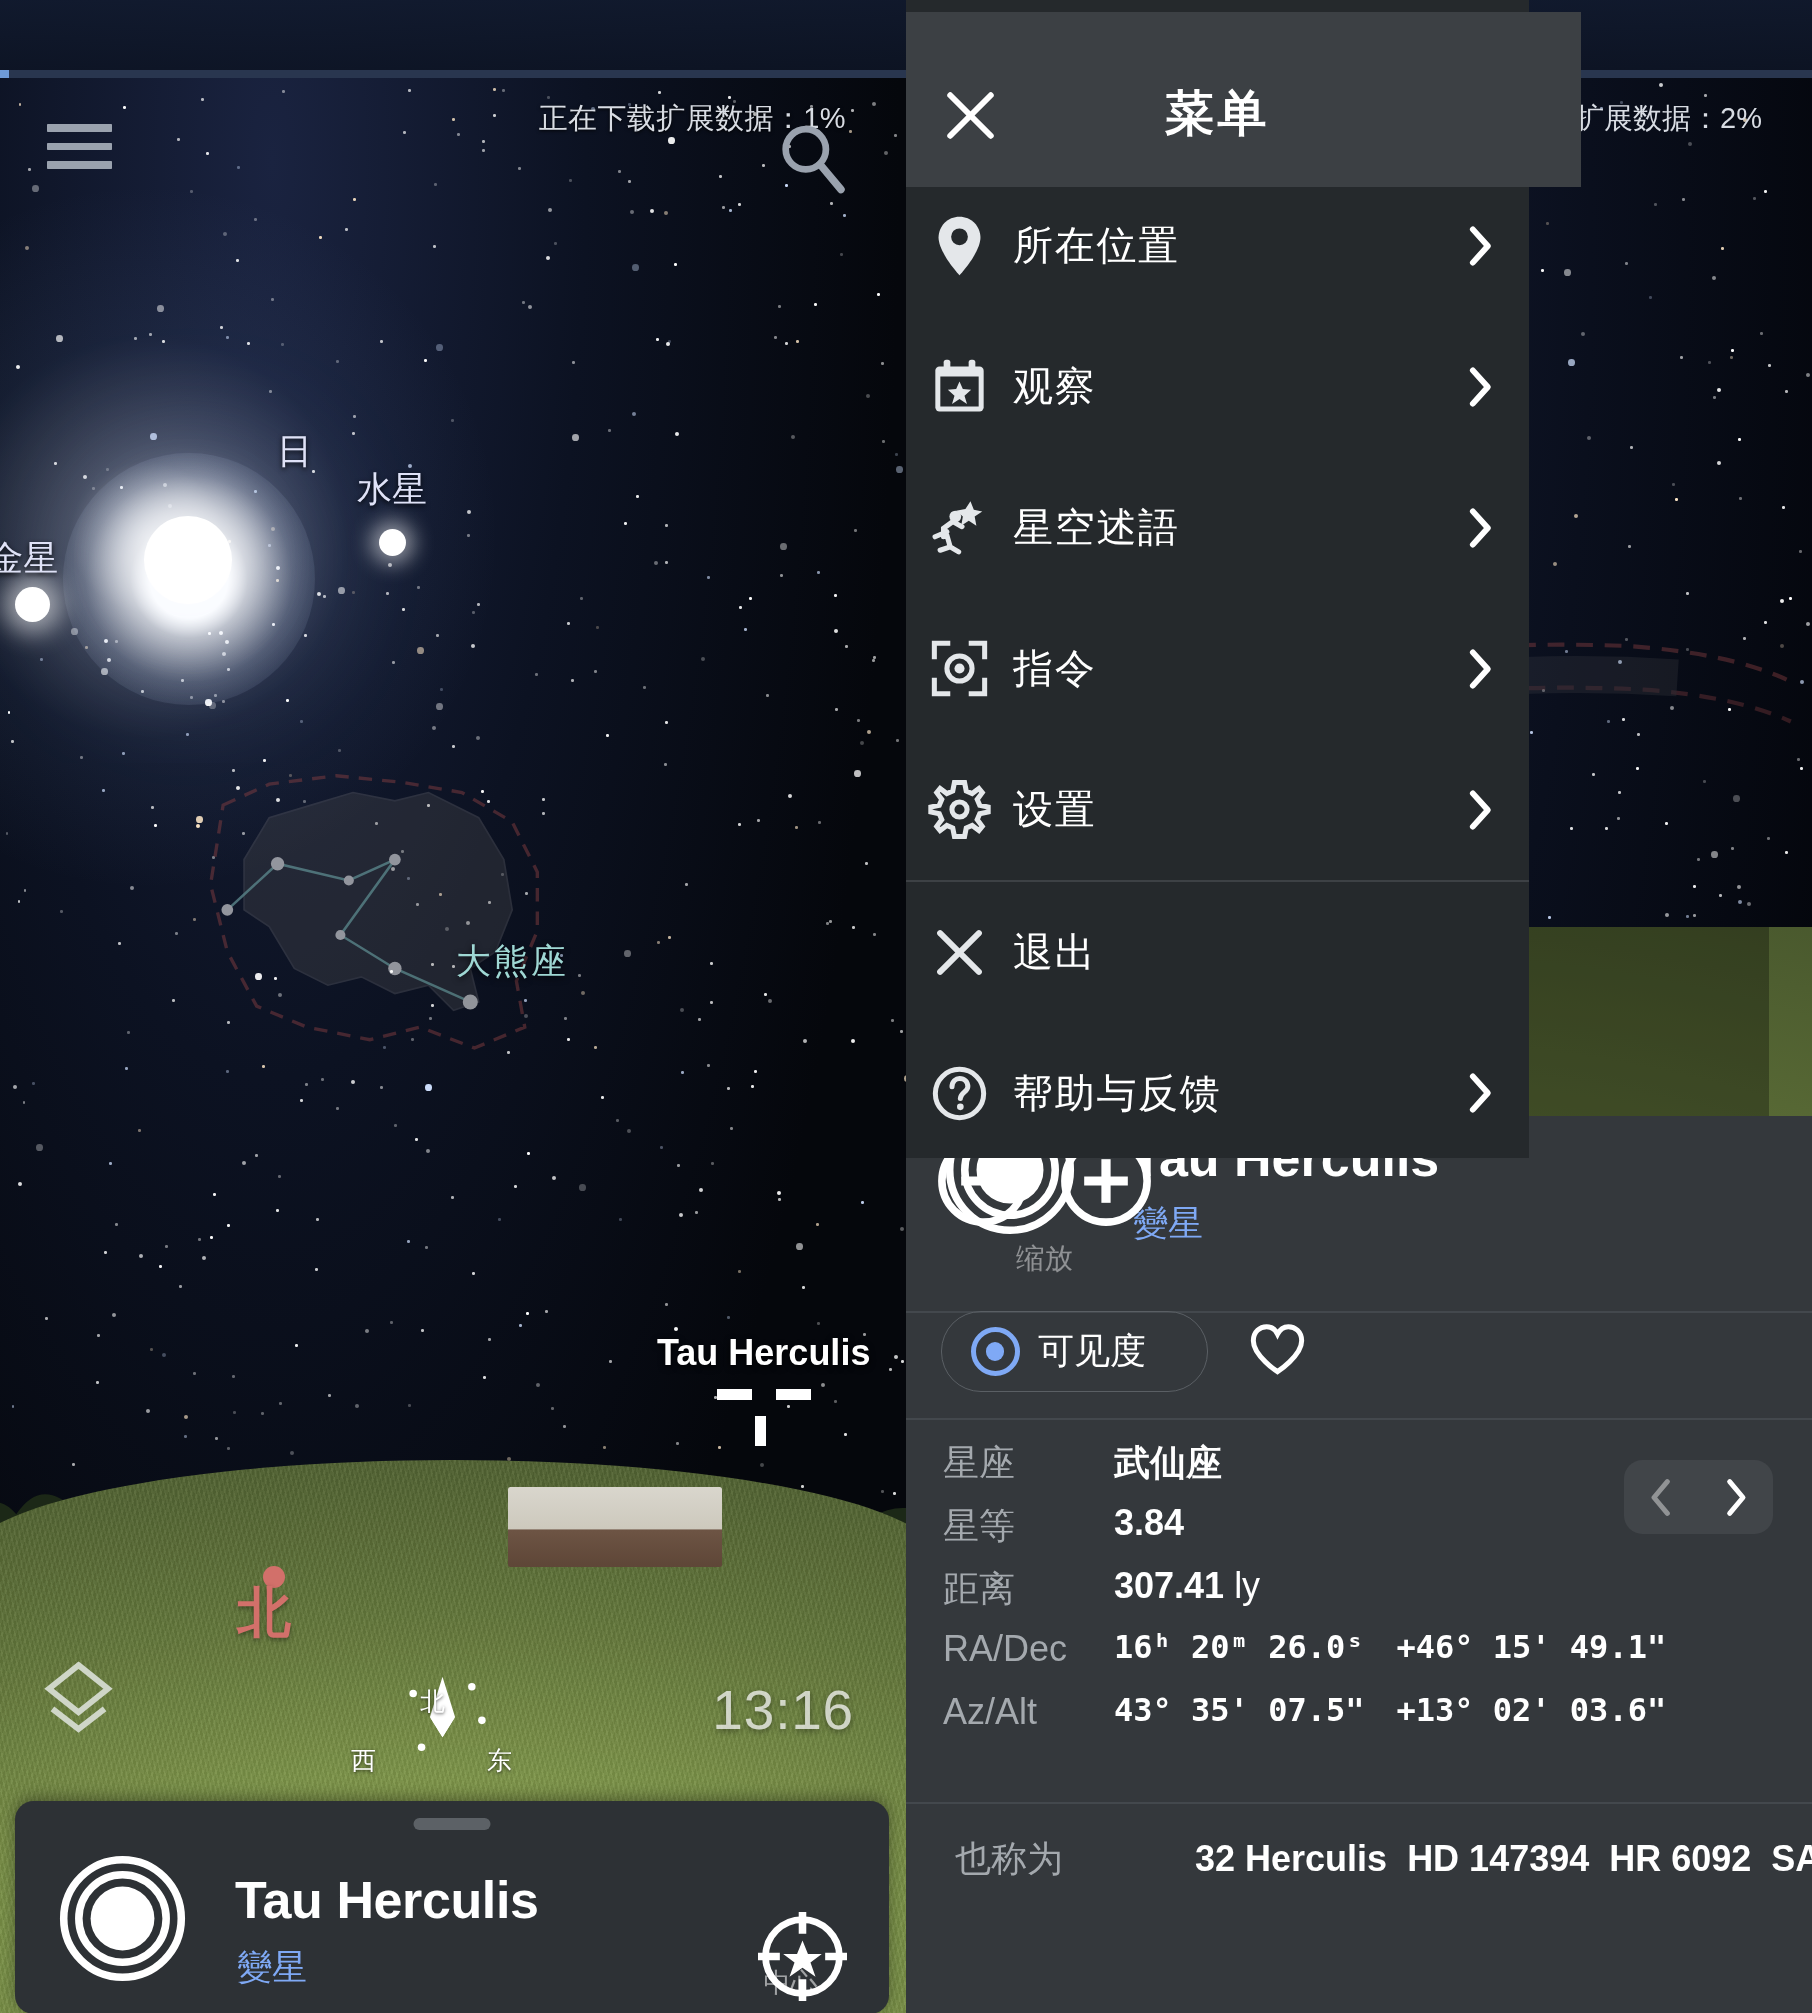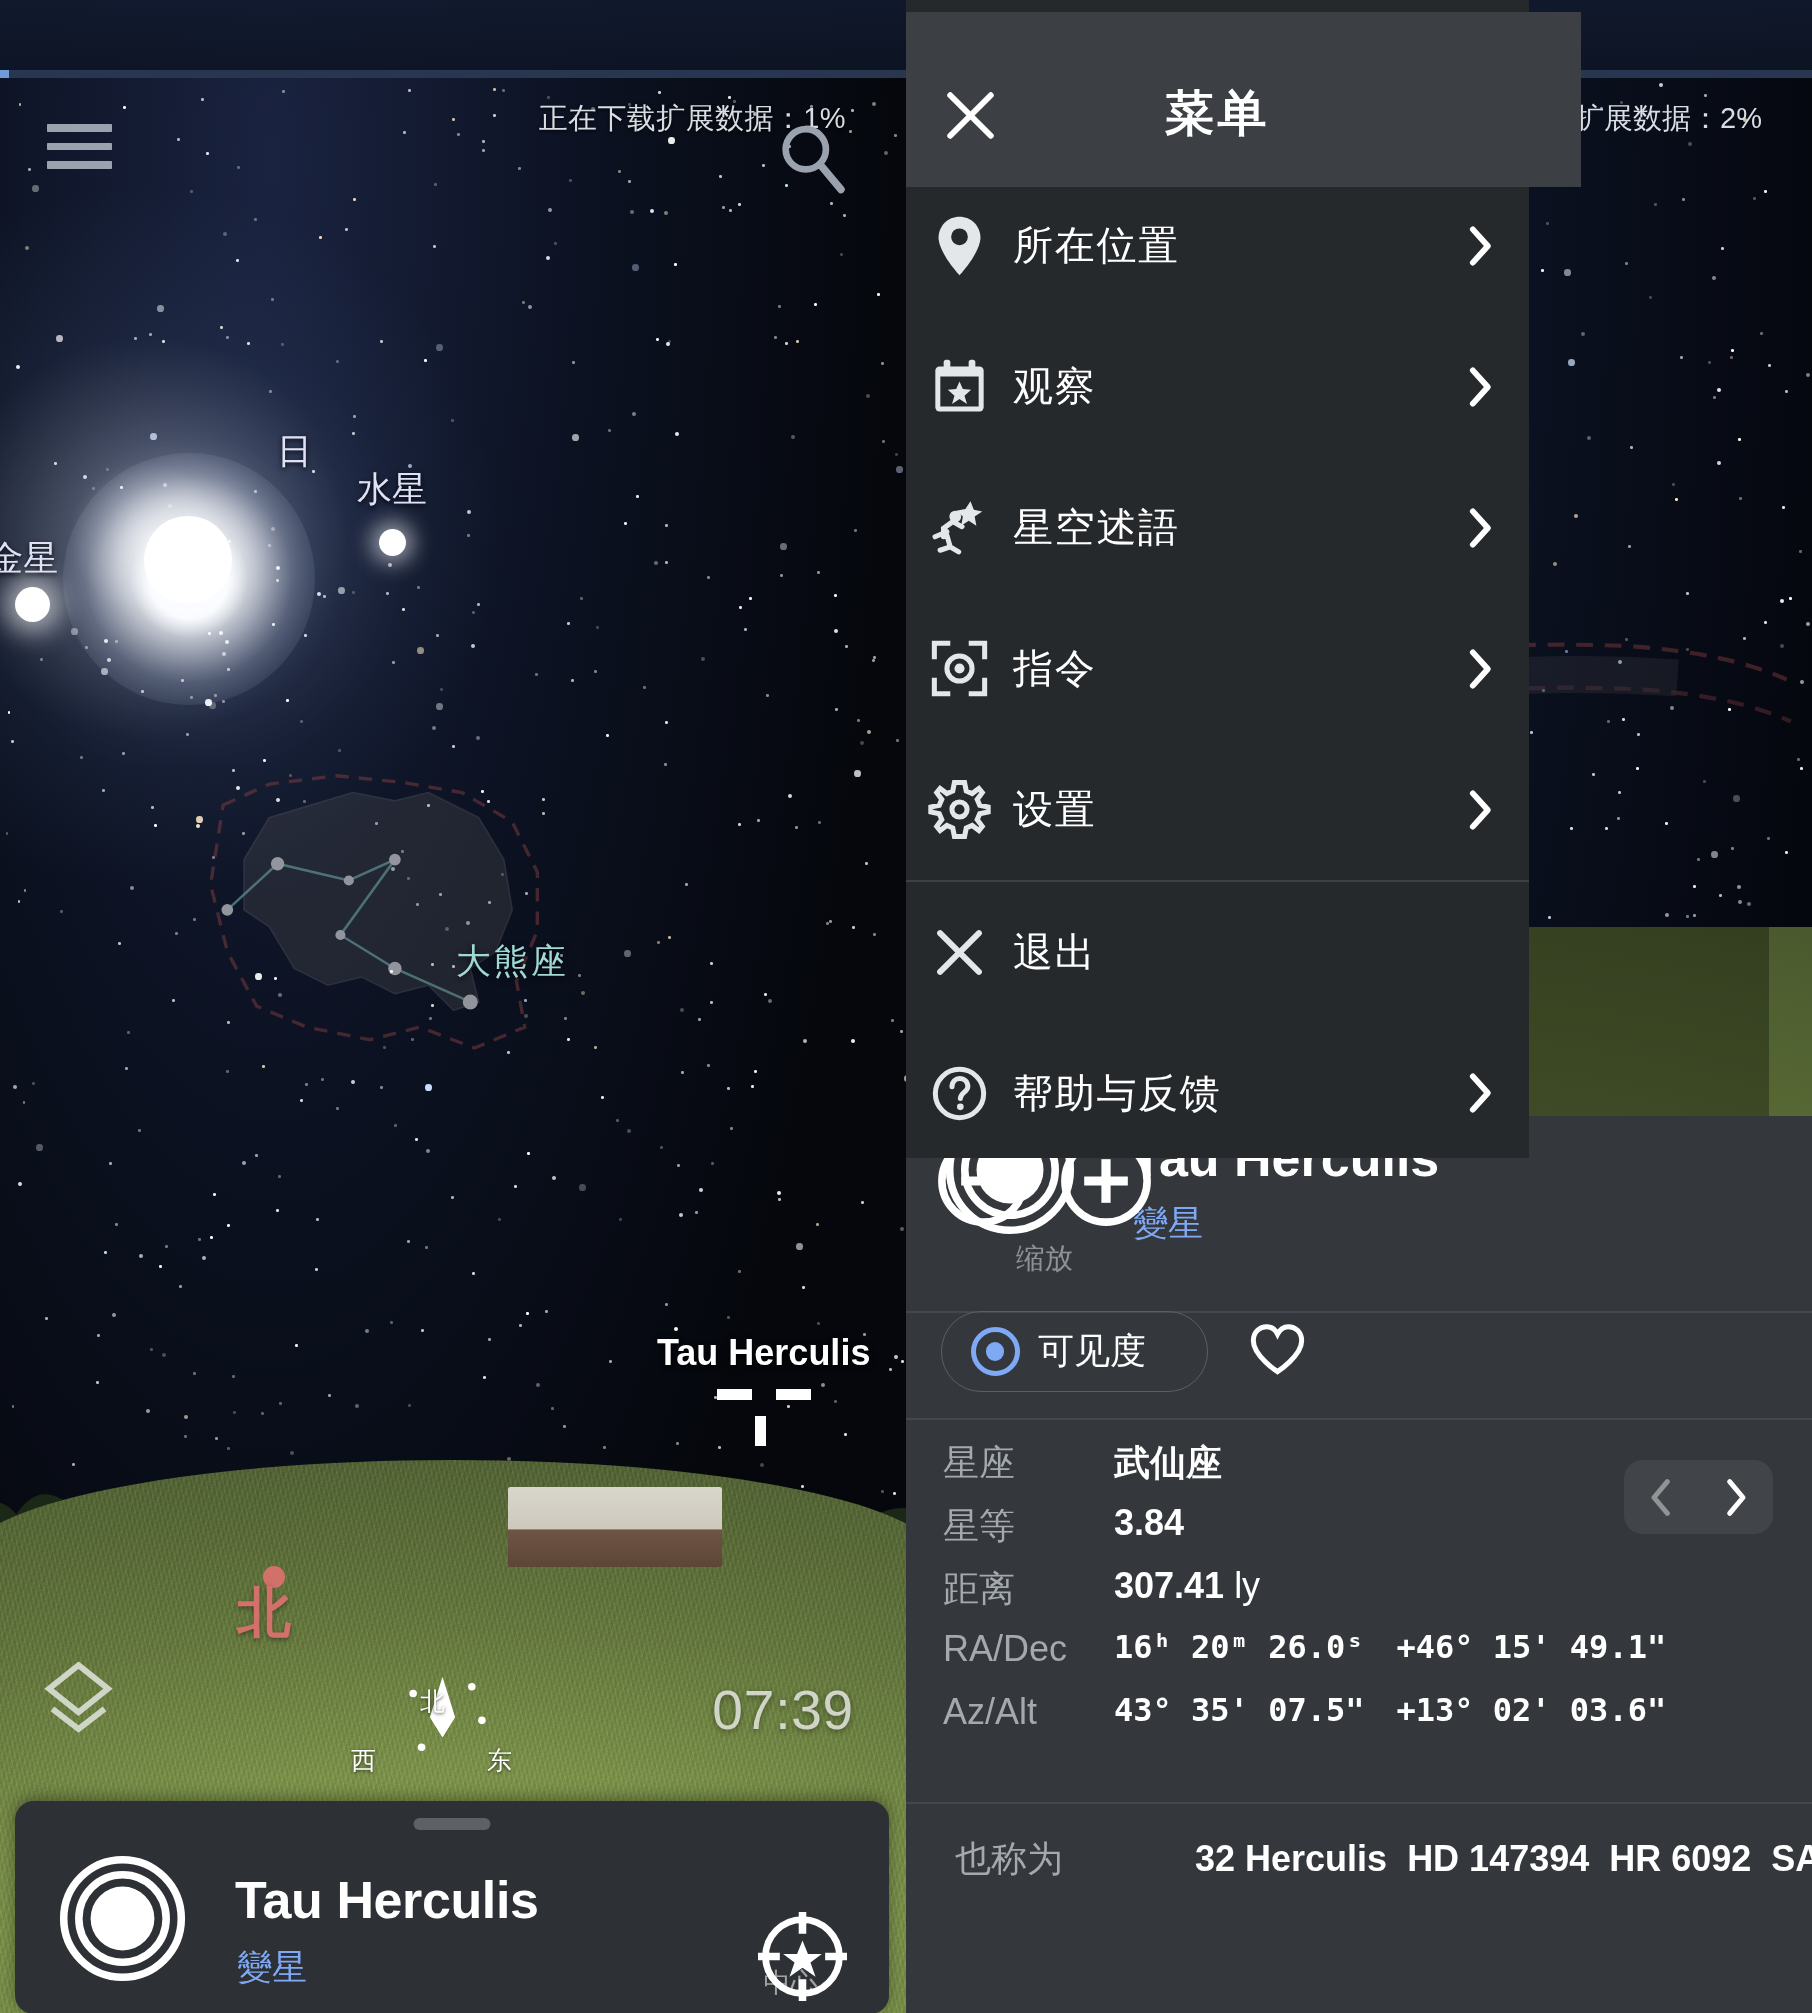--- a/index.html
+++ b/index.html
@@ -803,21 +803,21 @@
       <circle cx="100" cy="32" r="4.5" fill="#fff"></circle>
         <circle cx="112" cy="72" r="4.5" fill="#fff"></circle>
       <circle cx="30" cy="40" r="4.5" fill="#fff"></circle>
         <circle cx="40" cy="104" r="4.5" fill="#fff"></circle>
     </svg>
     <div class="compass-lbl" style="left:420px;top:1685px;">北</div>
     <div class="compass-lbl" style="left:487px;top:1744px;">东</div>
     <div class="compass-lbl" style="left:420px;top:1802px;">南</div>
     <div class="compass-lbl" style="left:351px;top:1744px;">西</div>
 
-    <div class="clock">07:39</div>
+    <div class="clock">13:16</div>
   </div>
 
   <div class="obj-card">
     <div class="drag-handle"></div>
     <svg class="obj-star-icon" viewBox="0 0 156 156">
       <circle cx="78" cy="78" r="70" fill="none" stroke="#fff" stroke-width="9"></circle>
       <circle cx="78" cy="78" r="52" fill="none" stroke="#fff" stroke-width="9"></circle>
       <circle cx="78" cy="78" r="38" fill="#fff"></circle>
     </svg>
     <div class="obj-name">Tau Herculis</div>

